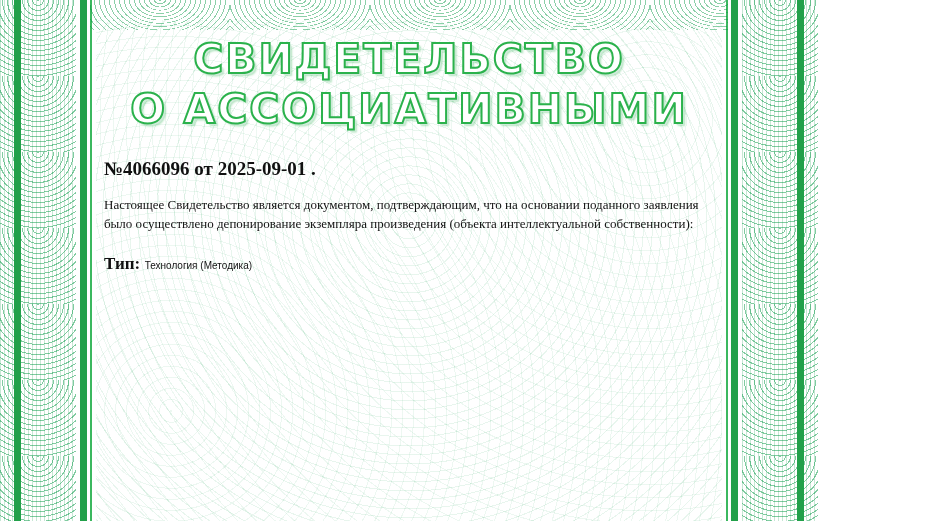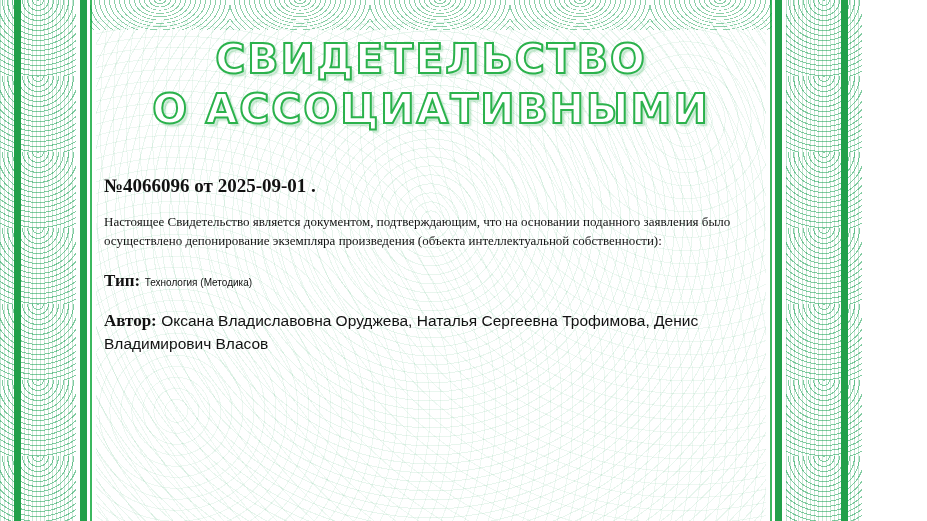--- a/index.html
+++ b/index.html
@@ -13,21 +13,20 @@
     background: #ffffff;
     font-family: "Liberation Serif", serif;
   }
 
   .certificate {
     position: relative;
     width: 818px;
     height: 521px;
     background: #0f766e;
     overflow: hidden;
-    padding-left: 44px;
   }
 
   
   .border-outer {
     position: absolute;
     left: 0; top: 0; right: 0; bottom: 0;
     background: #ffffff;
   }
 
   .lace-left, .lace-right {
@@ -128,21 +127,21 @@
     color: #ffffff;
     line-height: 1.22;
     -webkit-text-stroke: 2px #2bb24c;
     text-shadow:
        1px 1px 0 #d9efdf,
        2px 2px 0 #cfeada,
        3px 3px 2px rgba(43,178,76,0.35);
   }
 
   .body-block {
-    margin-top: 41px;
+    margin-top: 24px;
     padding-left: 8px;
     padding-right: 18px;
     color: #111111;
   }
 
   .doc-number {
     font-family: "Liberation Serif", serif;
     font-weight: bold;
     font-size: 19px;
     margin-bottom: 16px;
@@ -213,20 +212,16 @@
 
       <div class="paragraph">Настоящее Свидетельство является документом, подтверждающим, что на основании поданного заявления было осуществлено депонирование экземпляра произведения (объекта интеллектуальной собственности):</div>
 
 
       <div class="field serif-val">
         <span class="lbl">Тип:</span>
         <span class="val">Технология (Методика)</span>
       </div>
 
 
-      <div class="field author">
-        <span class="lbl">Автор:</span>
-        <span class="val">Оксана Владиславовна Оруджева, Наталья Сергеевна Трофимова, Денис Владимирович Власов</span>
-      </div>
 
     </div>
   </div>
 </div>
 
 </body></html>

